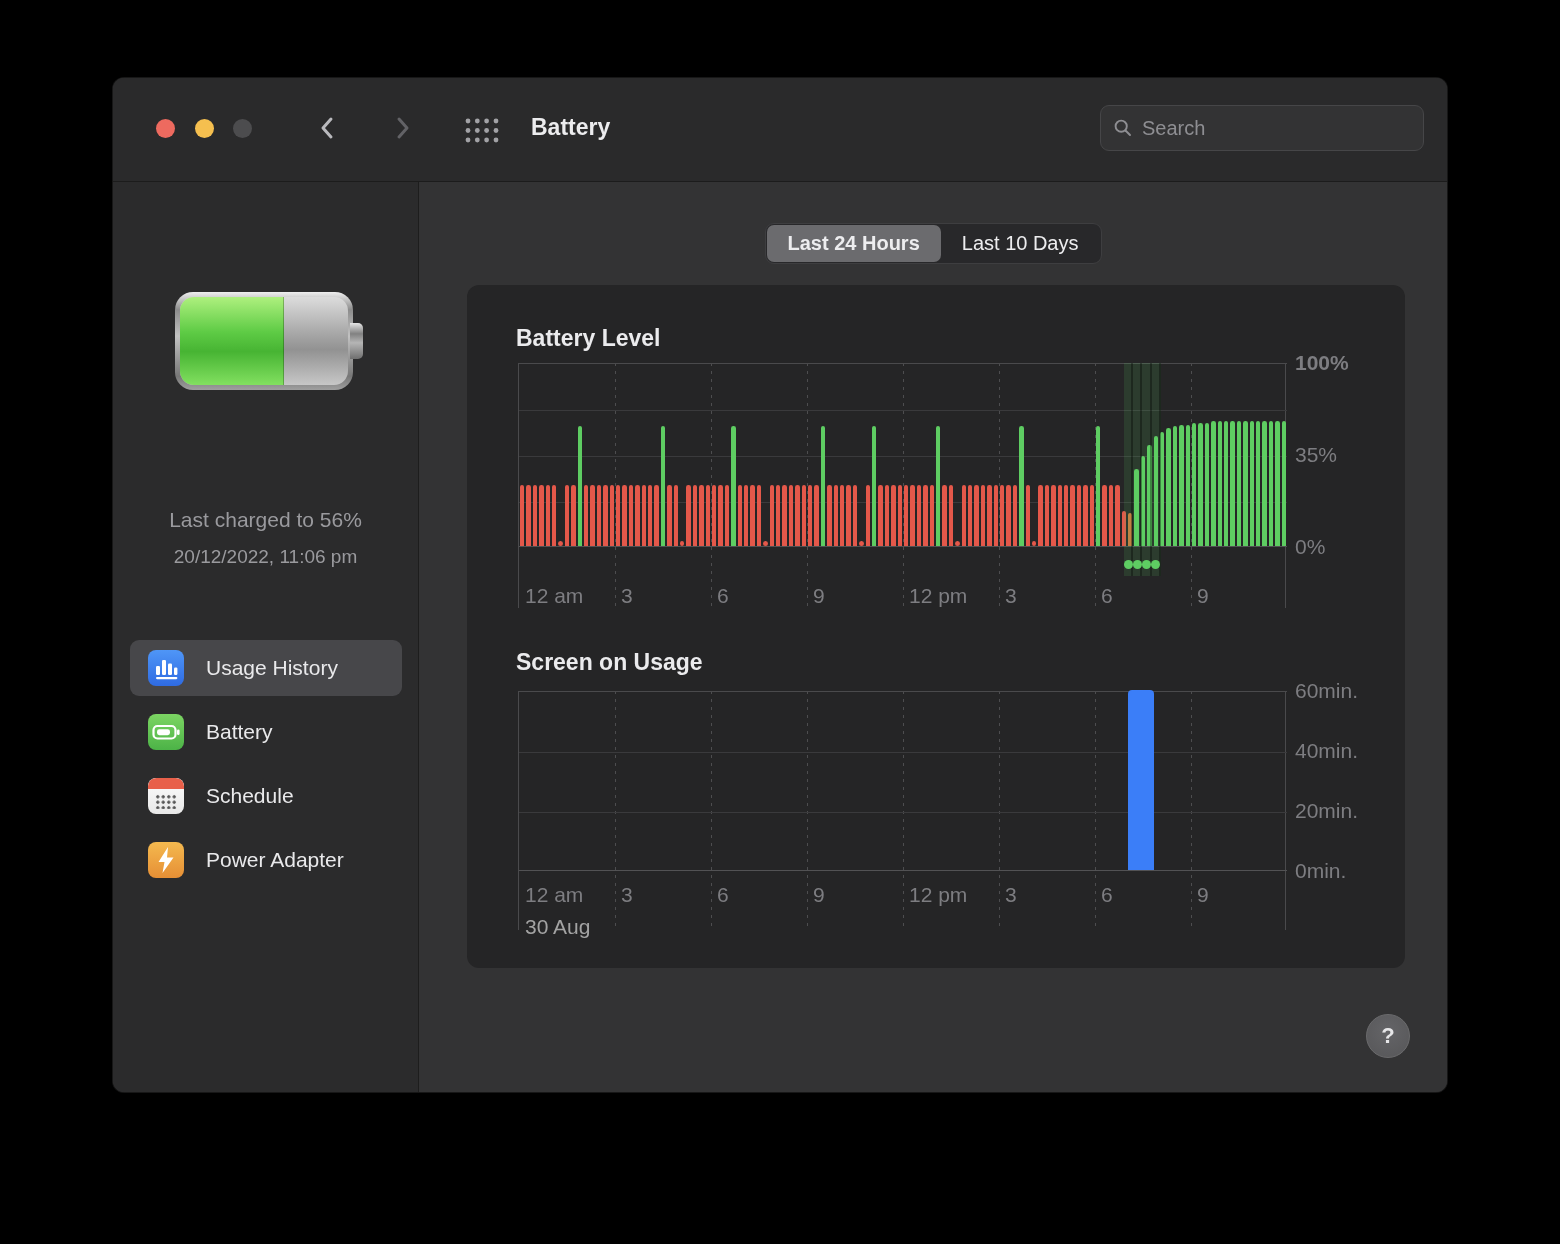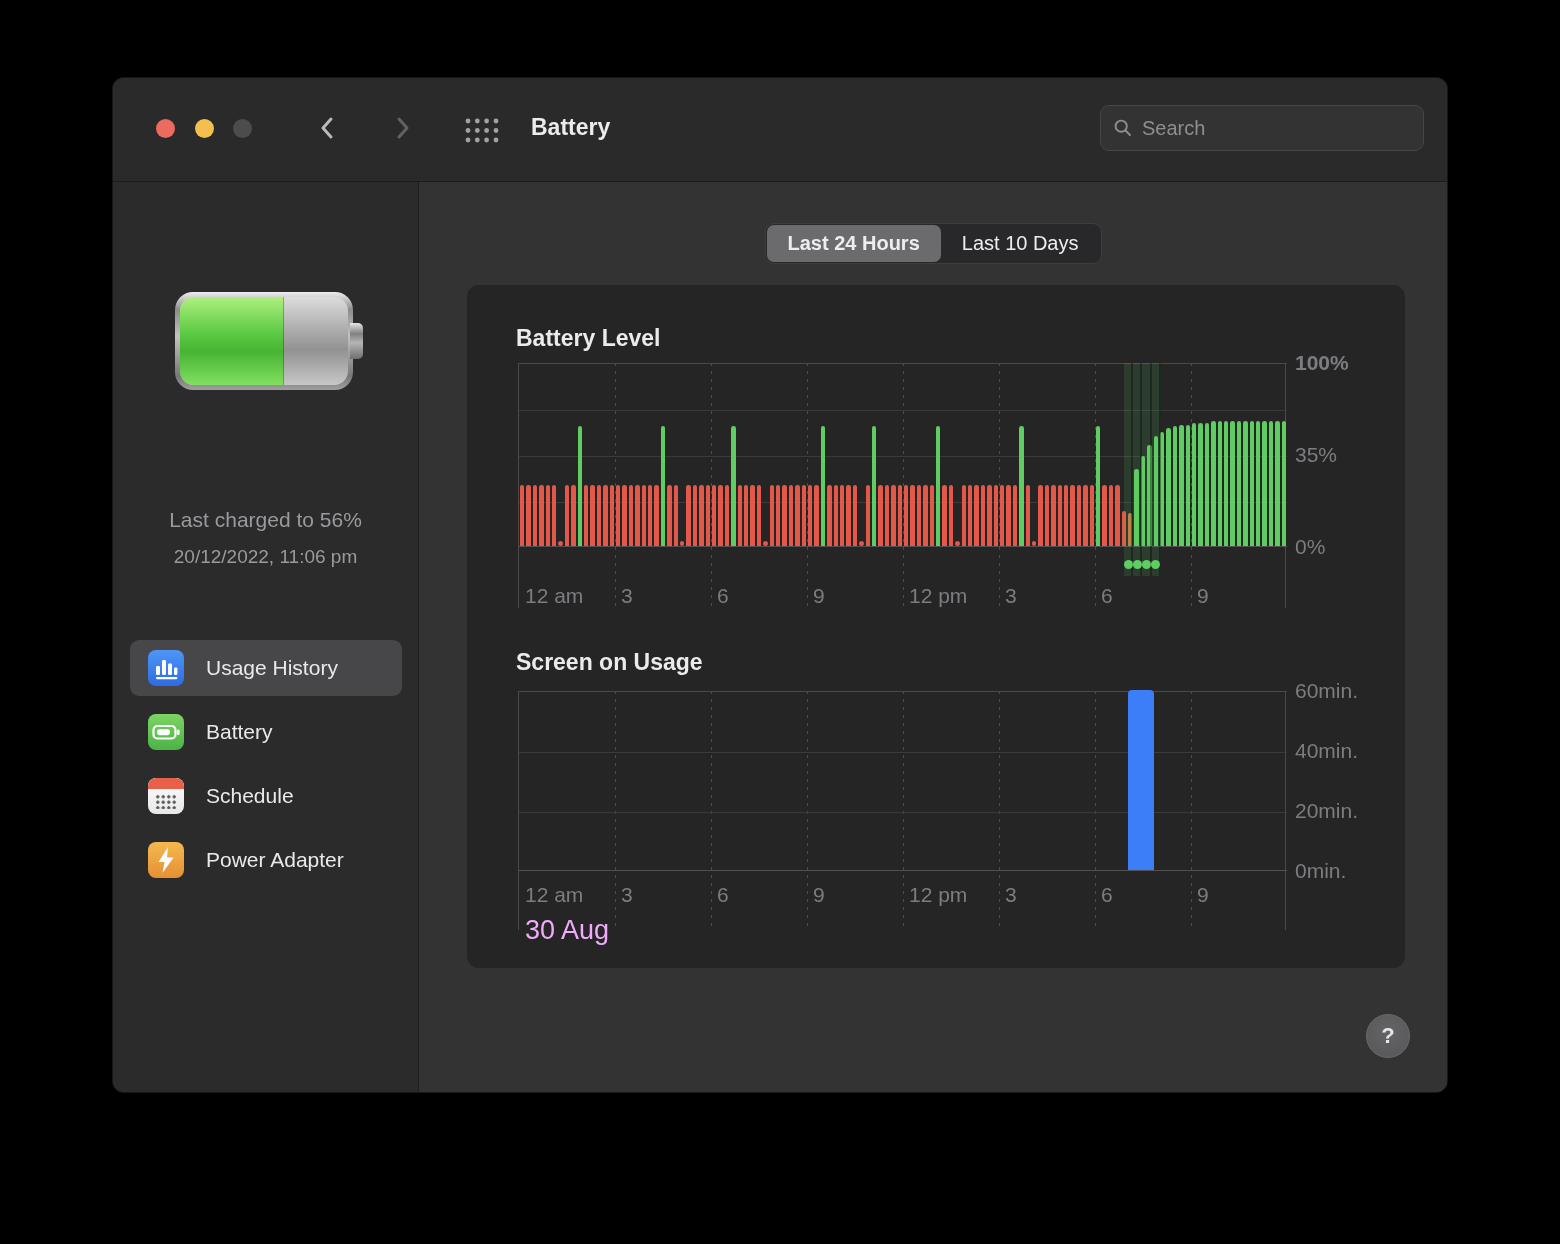--- a/index.html
+++ b/index.html
@@ -80,21 +80,21 @@
   .frame { position:absolute; left:51px; width:768px; }
   .frame1 { top:78px; height:245px; border-left:1px solid #4a4a4c; border-right:1px solid #4a4a4c; }
   .frame2 { top:406px; height:239px; border-left:1px solid #4a4a4c; border-right:1px solid #4a4a4c; }
   .plot { position:absolute; left:0; top:0; width:768px; z-index:1;
           border-top:1px solid #4a4a4c; border-bottom:1px solid #525254; }
   #plot1 { height:184px; } #plot2 { height:180px; }
   .hline { position:absolute; left:0; right:0; height:1px; background:#3a3a3c; }
   .vtick { position:absolute; top:0; width:1px; z-index:0;
            background-image:repeating-linear-gradient(180deg,#4d4d4f 0 3px,transparent 3px 8px); }
   .xlab { position:absolute; font-size:21px; color:#7d7d81; z-index:0; white-space:nowrap; }
-  .datelab { position:absolute; left:6px; top:224px; font-size:27px; color:#f0abfc;text-align:right; }
+  .datelab { position:absolute; left:6px; top:224px; font-size:21px; color:#a3a3a3;text-align:right; }
   .bar { position:absolute; bottom:0; }
   .band { position:absolute; top:0; z-index:2; pointer-events:none;
           background-color:rgba(95,205,98,0.14);
           background-image:repeating-linear-gradient(90deg,transparent 0 7.2px,rgba(0,0,0,0.34) 7.2px 9.2px); }
   .plugdot { position:absolute; width:9px; height:9px; border-radius:50%; z-index:2; }
   .ylabs { position:absolute; left:828px; width:110px; }
   .ylabs div { position:absolute; height:24px; line-height:24px; font-size:21px; color:#7d7d81; }
 
   .help { position:absolute; left:947px; top:832px; width:44px; height:44px; border-radius:50%;
           background:radial-gradient(circle at 50% 38%, #646467, #565658); border:1px solid #6b6b6d;

